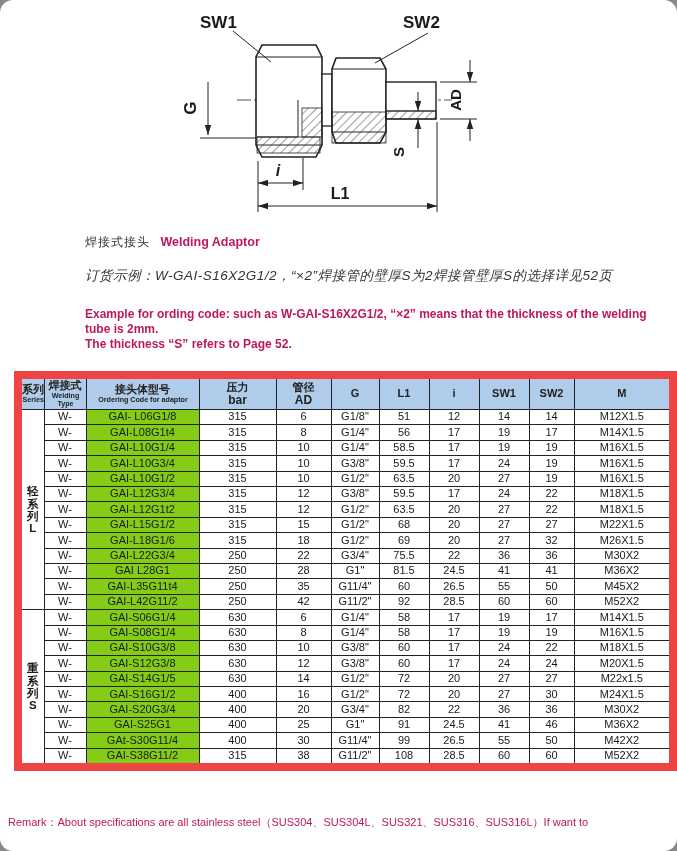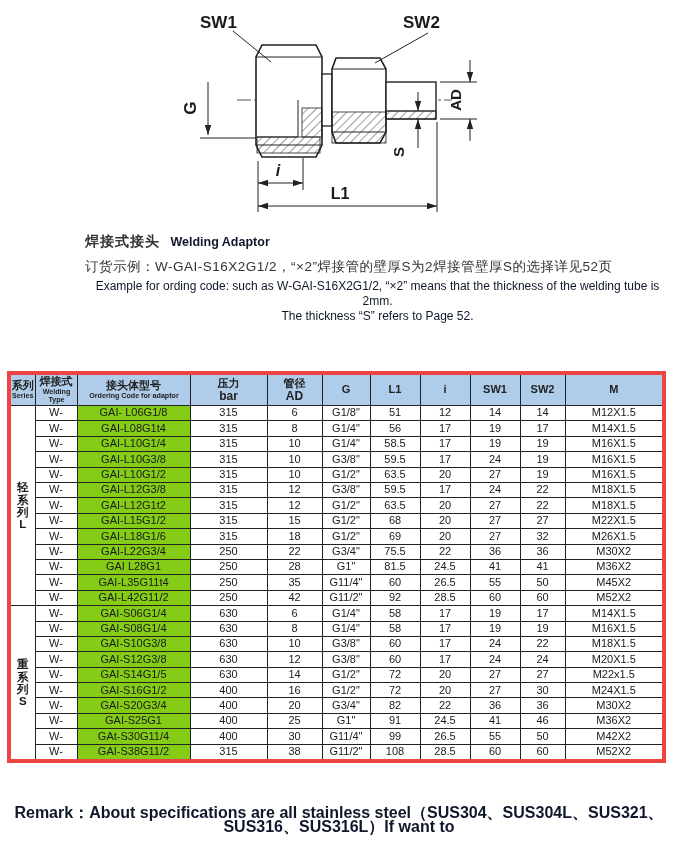--- a/index.html
+++ b/index.html
@@ -1,50 +1,50 @@
 <!DOCTYPE html>
 <html><head>
 <meta charset="utf-8">
 <style>
   html,body{margin:0;padding:0;background:#888;}
   #page{
     position:relative;width:677px;height:851px;background:#ffffff;
     font-family:"Liberation Sans","DejaVu Sans",sans-serif;color:#222;
-    margin:0 auto;overflow:hidden;
+    margin:0 auto;overflow:hidden;border-radius:13px;
   }
   
   #diagram{position:absolute;left:0;top:0;}
   
   #title-block{position:absolute;left:85px;top:232px;width:585px;}
-  .t-cn{font-size:14px;font-weight:700;color:#333;letter-spacing:1px;display:inline;}
+  .t-cn{font-size:12px;font-weight:400;color:#333;letter-spacing:1px;display:inline;}
   .t-en{font-size:12.5px;font-weight:700;display:inline;margin-left:6px;}
-  #order-cn{margin-top:7px;font-size:13.5px;color:#333;letter-spacing:.5px;}
-  #order-en{margin-top:3px;font-size:12px;line-height:15px;font-weight:400;}
-  .blue{color:#0f172a;text-align:center;}
+  #order-cn{margin-top:16px;font-size:13.5px;color:#333;letter-spacing:.5px;font-style:italic;}
+  #order-en{margin-top:22px;font-size:12px;line-height:15px;font-weight:700;}
+  .blue{color:#be185d;}
   
   #table-wrap{position:absolute;left:7px;top:371px;}
   #spec-table{
     border-collapse:collapse;table-layout:fixed;width:657px;
-    border:4px solid #ef4444;font-size:11px;color:#1a1a1a;
+    border:8px solid #ef4444;font-size:11px;color:#1a1a1a;margin-left:7px;
   }
   #spec-table th,#spec-table td{
     border:1px solid #222;text-align:center;padding:0;
     height:14.4px;line-height:1.05;overflow:hidden;white-space:nowrap;
   }
   #spec-table thead th{background:#afccea;height:16px;padding:1px 0;vertical-align:middle;}
   .h-cn{font-size:11px;font-weight:700;color:#222;}
   .h-en{font-size:12px;font-weight:600;color:#222;}
   .h-en.sm{font-size:7.5px;transform:scale(.95);line-height:1.1;white-space:normal;}
   .series-cell{font-size:11.5px;font-weight:700;line-height:1.3;background:#fff;letter-spacing:0;}
   .code-cell{background:#84cc16;}
   tr.sec-start td{border-top:2px solid #111;}
   
   #footer{position:absolute;left:8px;top:800px;width:662px;}
   #remark-cn{font-size:10.5px;color:#333;font-weight:600;letter-spacing:0;}
-  #remark-en{margin-top:6px;font-size:16px;line-height:13.5px;font-weight:700;}
+  #remark-en{margin-top:16px;font-size:11px;line-height:13.5px;font-weight:400;}
 </style>
 </head>
 <body>
 
 <div id="page">
 
   <svg id="diagram" width="677" height="232" viewBox="0 0 677 232">
     <defs>
       <pattern id="hatch" width="6" height="6" patternUnits="userSpaceOnUse" patternTransform="rotate(45)">
         <line x1="0" y1="0" x2="0" y2="6" stroke="#3c3c3c" stroke-width="1"></line>
@@ -226,21 +226,21 @@
             <td>10</td>
             <td>G1/4"</td>
             <td>58.5</td>
             <td>17</td>
             <td>19</td>
             <td>19</td>
             <td>M16X1.5</td>
           </tr>
           <tr>
             <td>W-</td>
-            <td class="code-cell">GAI-L10G3/8</td>
+            <td class="code-cell">GAI-L10G3/4</td>
             <td>315</td>
             <td>10</td>
             <td>G3/8"</td>
             <td>59.5</td>
             <td>17</td>
             <td>24</td>
             <td>19</td>
             <td>M16X1.5</td>
           </tr>
           <tr>
@@ -250,21 +250,21 @@
             <td>10</td>
             <td>G1/2"</td>
             <td>63.5</td>
             <td>20</td>
             <td>27</td>
             <td>19</td>
             <td>M16X1.5</td>
           </tr>
           <tr>
             <td>W-</td>
-            <td class="code-cell">GAI-L12G3/8</td>
+            <td class="code-cell">GAI-L12G3/4</td>
             <td>315</td>
             <td>12</td>
             <td>G3/8"</td>
             <td>59.5</td>
             <td>17</td>
             <td>24</td>
             <td>22</td>
             <td>M18X1.5</td>
           </tr>
           <tr>

